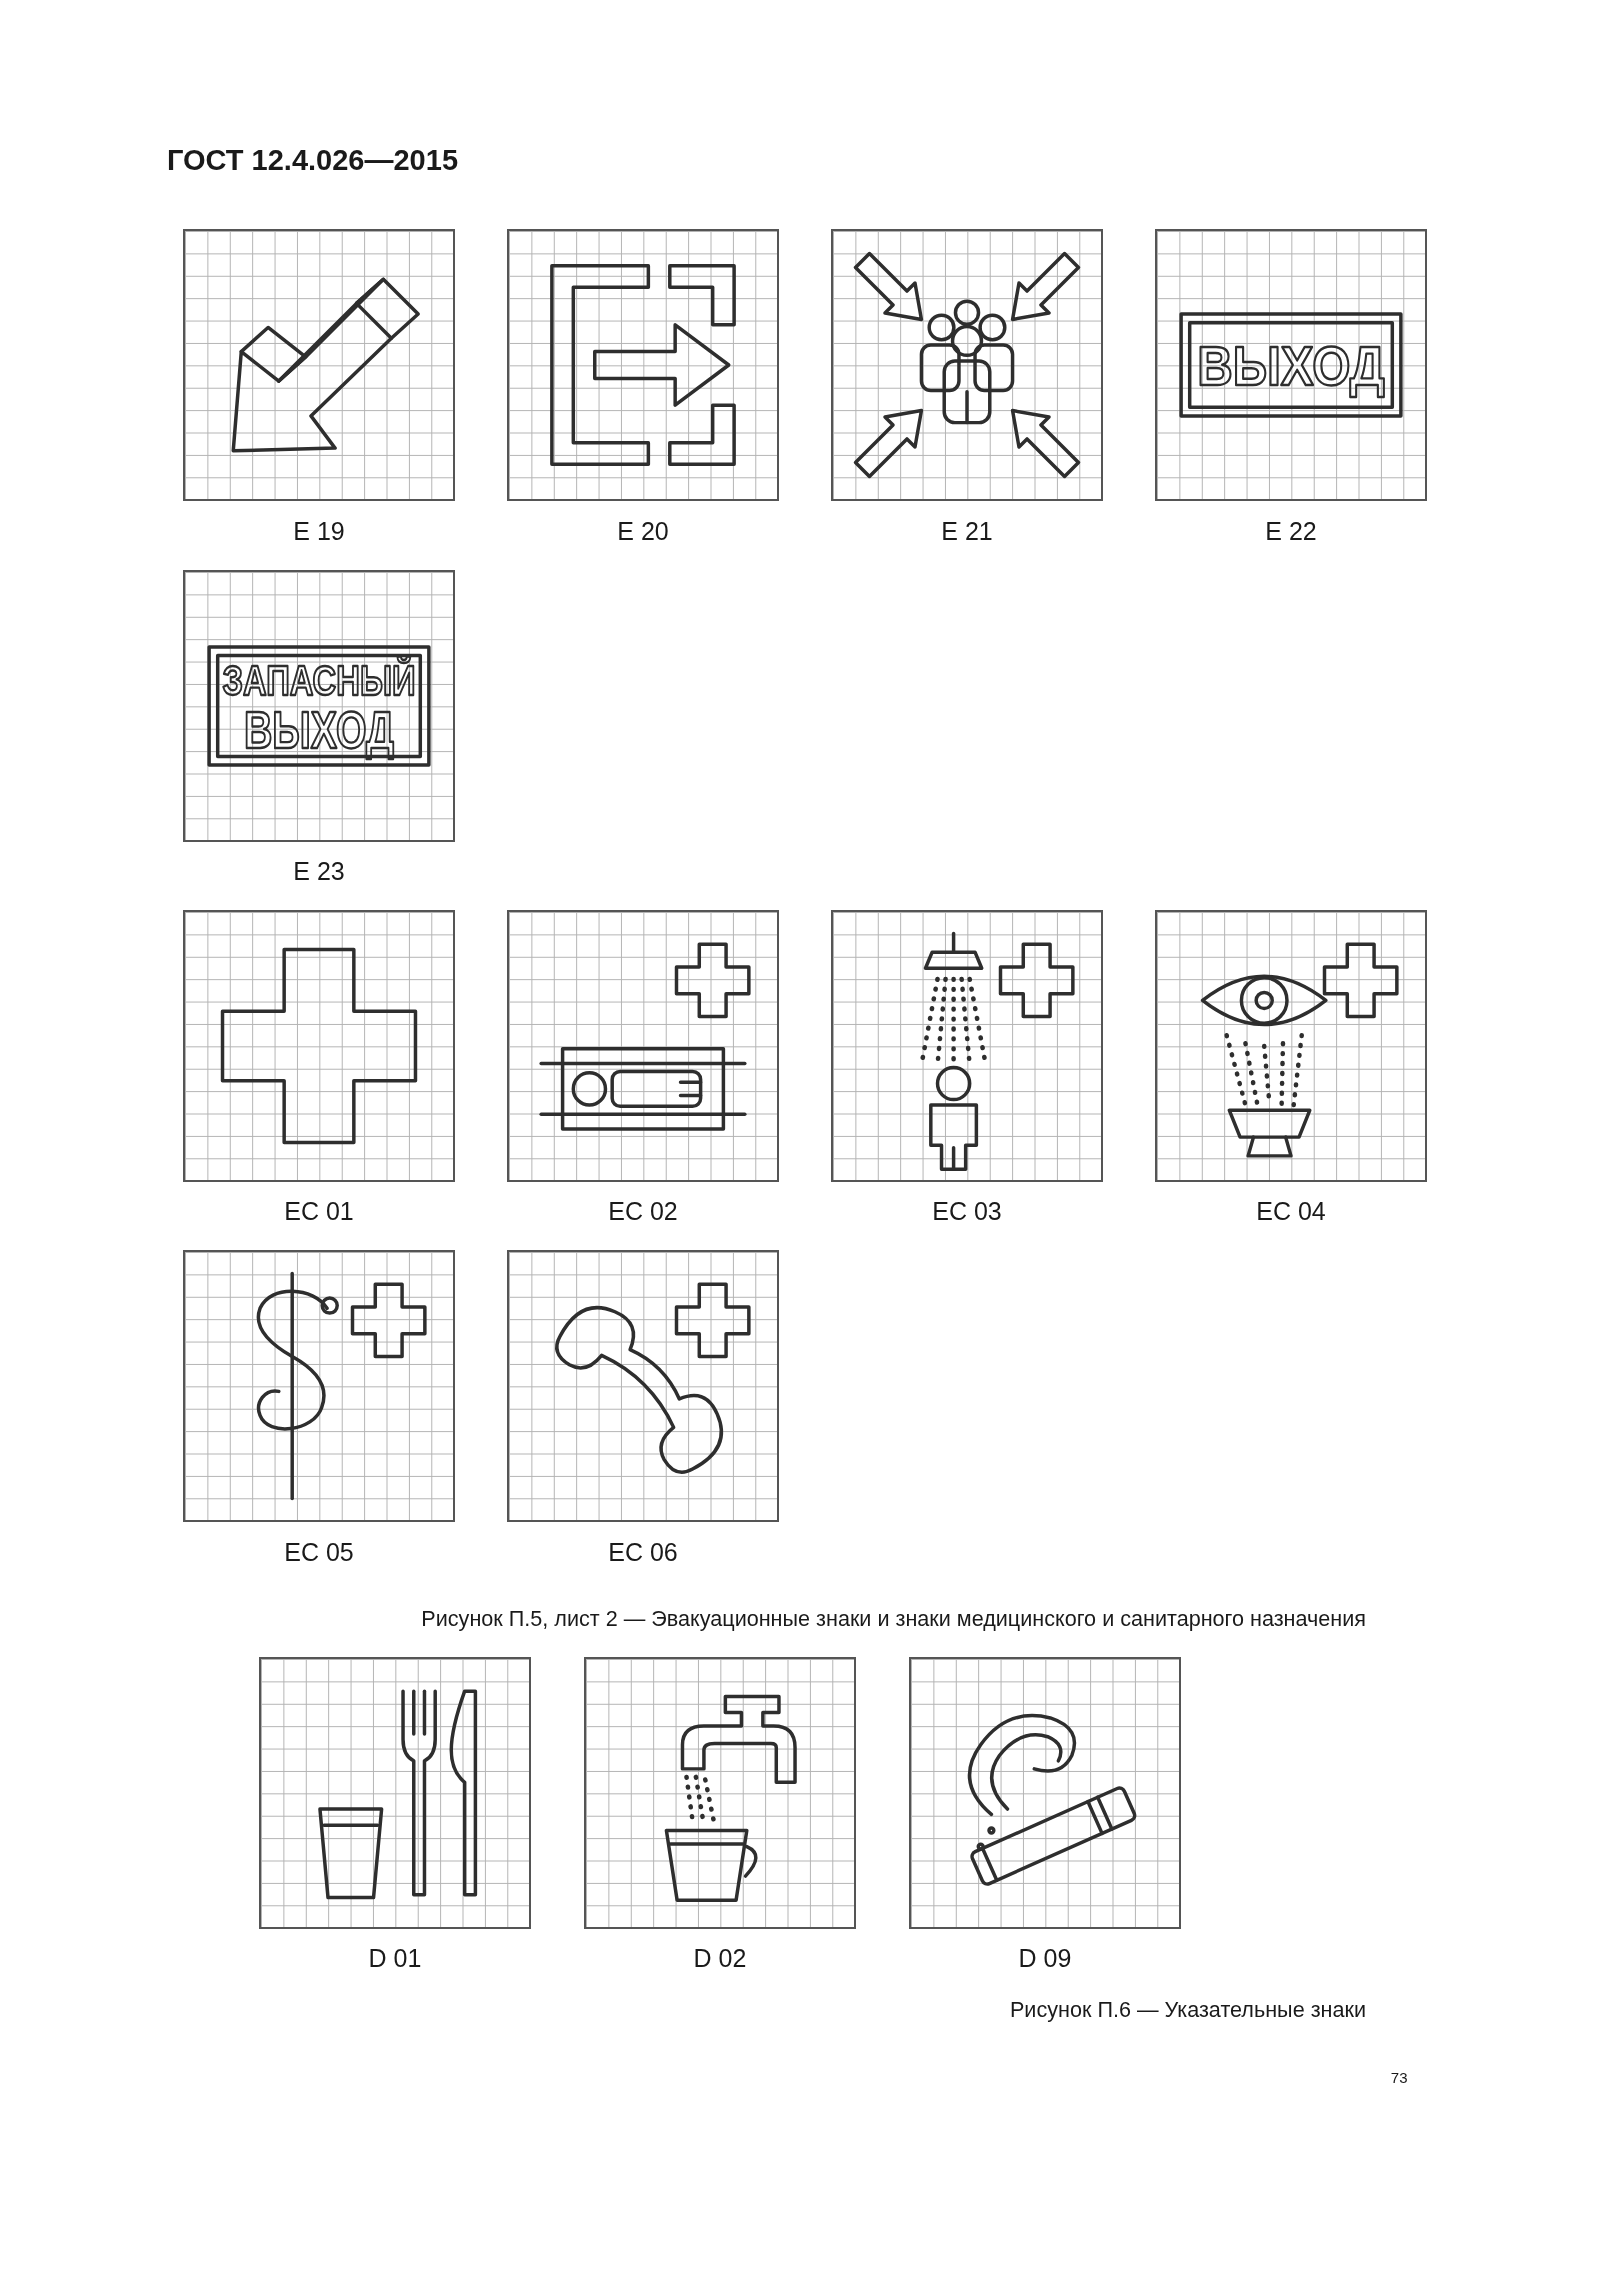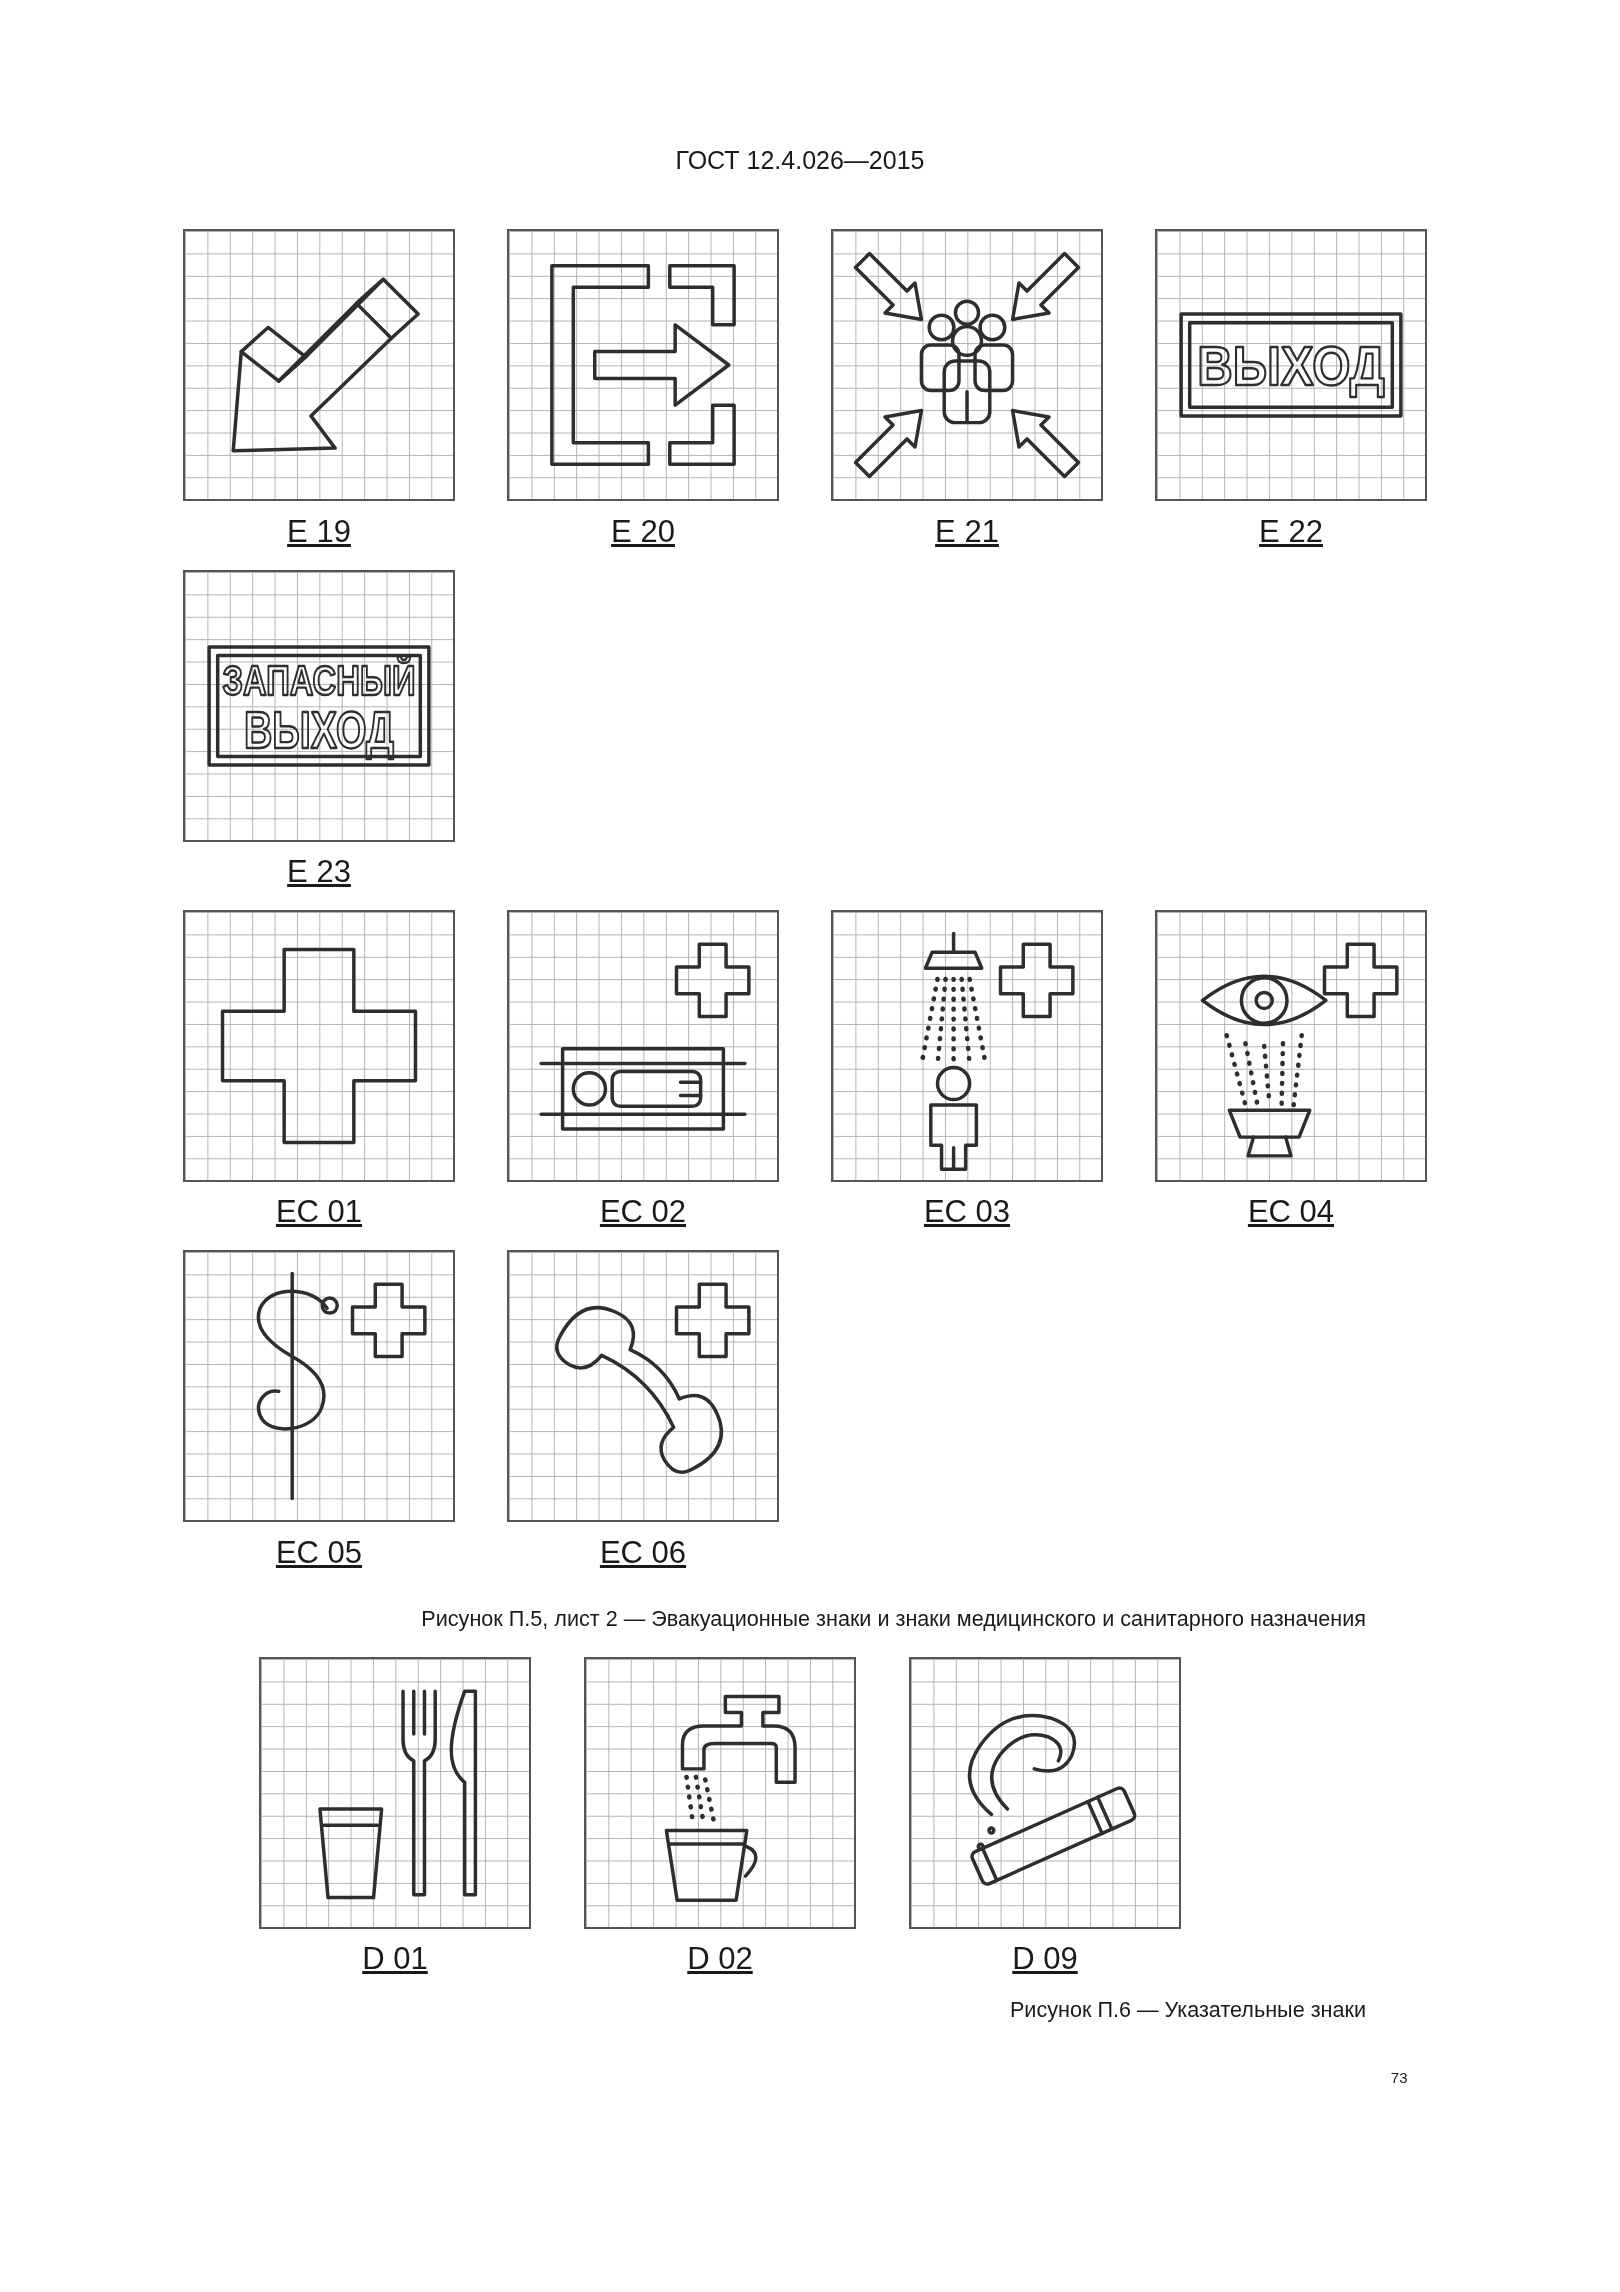--- a/index.html
+++ b/index.html
@@ -2,33 +2,33 @@
 <html lang="ru"><head>
 <meta charset="utf-8">
 <style>
   *{box-sizing:border-box;}
   html,body{margin:0;padding:0;}
   body{
     width:1620px;height:2293px;background:#ffffff;position:relative;
     font-family:"Liberation Sans",sans-serif;color:#1a1a1a;
   }
   .content{position:absolute;left:167px;top:147px;width:1266px;}
-  .doc-header{text-align:center;font-weight:normal;font-size:25px;line-height:27.4px;}
+  .doc-header{text-align:left;font-weight:bold;font-size:29px;line-height:27.4px;}
   .sign-row{display:flex;gap:36px;margin-top:23.5px;}
   .sign-row.first{margin-top:55px;}
   .sign-row.d-row{margin-left:76px;gap:37px;margin-top:25.5px;}
   .sign-cell{display:flex;flex-direction:column;align-items:center;padding-left:16px;}
   .sign-box{
     width:272px;height:272px;border:2px solid #555;position:relative;background:#fff;
     background-image:
       linear-gradient(to right,#b3b3b3 1px,transparent 1px),
       linear-gradient(to bottom,#b3b3b3 1px,transparent 1px);
     background-size:22.4px 22.4px;
   }
-  .sign-label{margin-top:15.7px;font-size:31px;line-height:29px;text-decoration:underline;}
+  .sign-label{margin-top:15.7px;font-size:25px;line-height:29px;}
   .caption{margin-top:39px;width:1199px;text-align:right;font-size:21.6px;line-height:25.5px;}
   .caption.second{margin-top:24px;}
   .page-number{margin-top:46px;text-align:right;font-size:15px;padding-right:25.5px;}
   .pict{position:absolute;inset:0;width:100%;height:100%;}
   .pict *{fill:none;stroke:#2e2e2e;stroke-width:1.3;stroke-linejoin:round;stroke-linecap:round;}
   .pict .dots{stroke-dasharray:0.3 3.4;stroke-width:1.7;stroke-linecap:round;}
   .pict text{fill:none;stroke:#2e2e2e;stroke-width:0.9;font-weight:bold;}
 </style>
 </head>
 <body>

